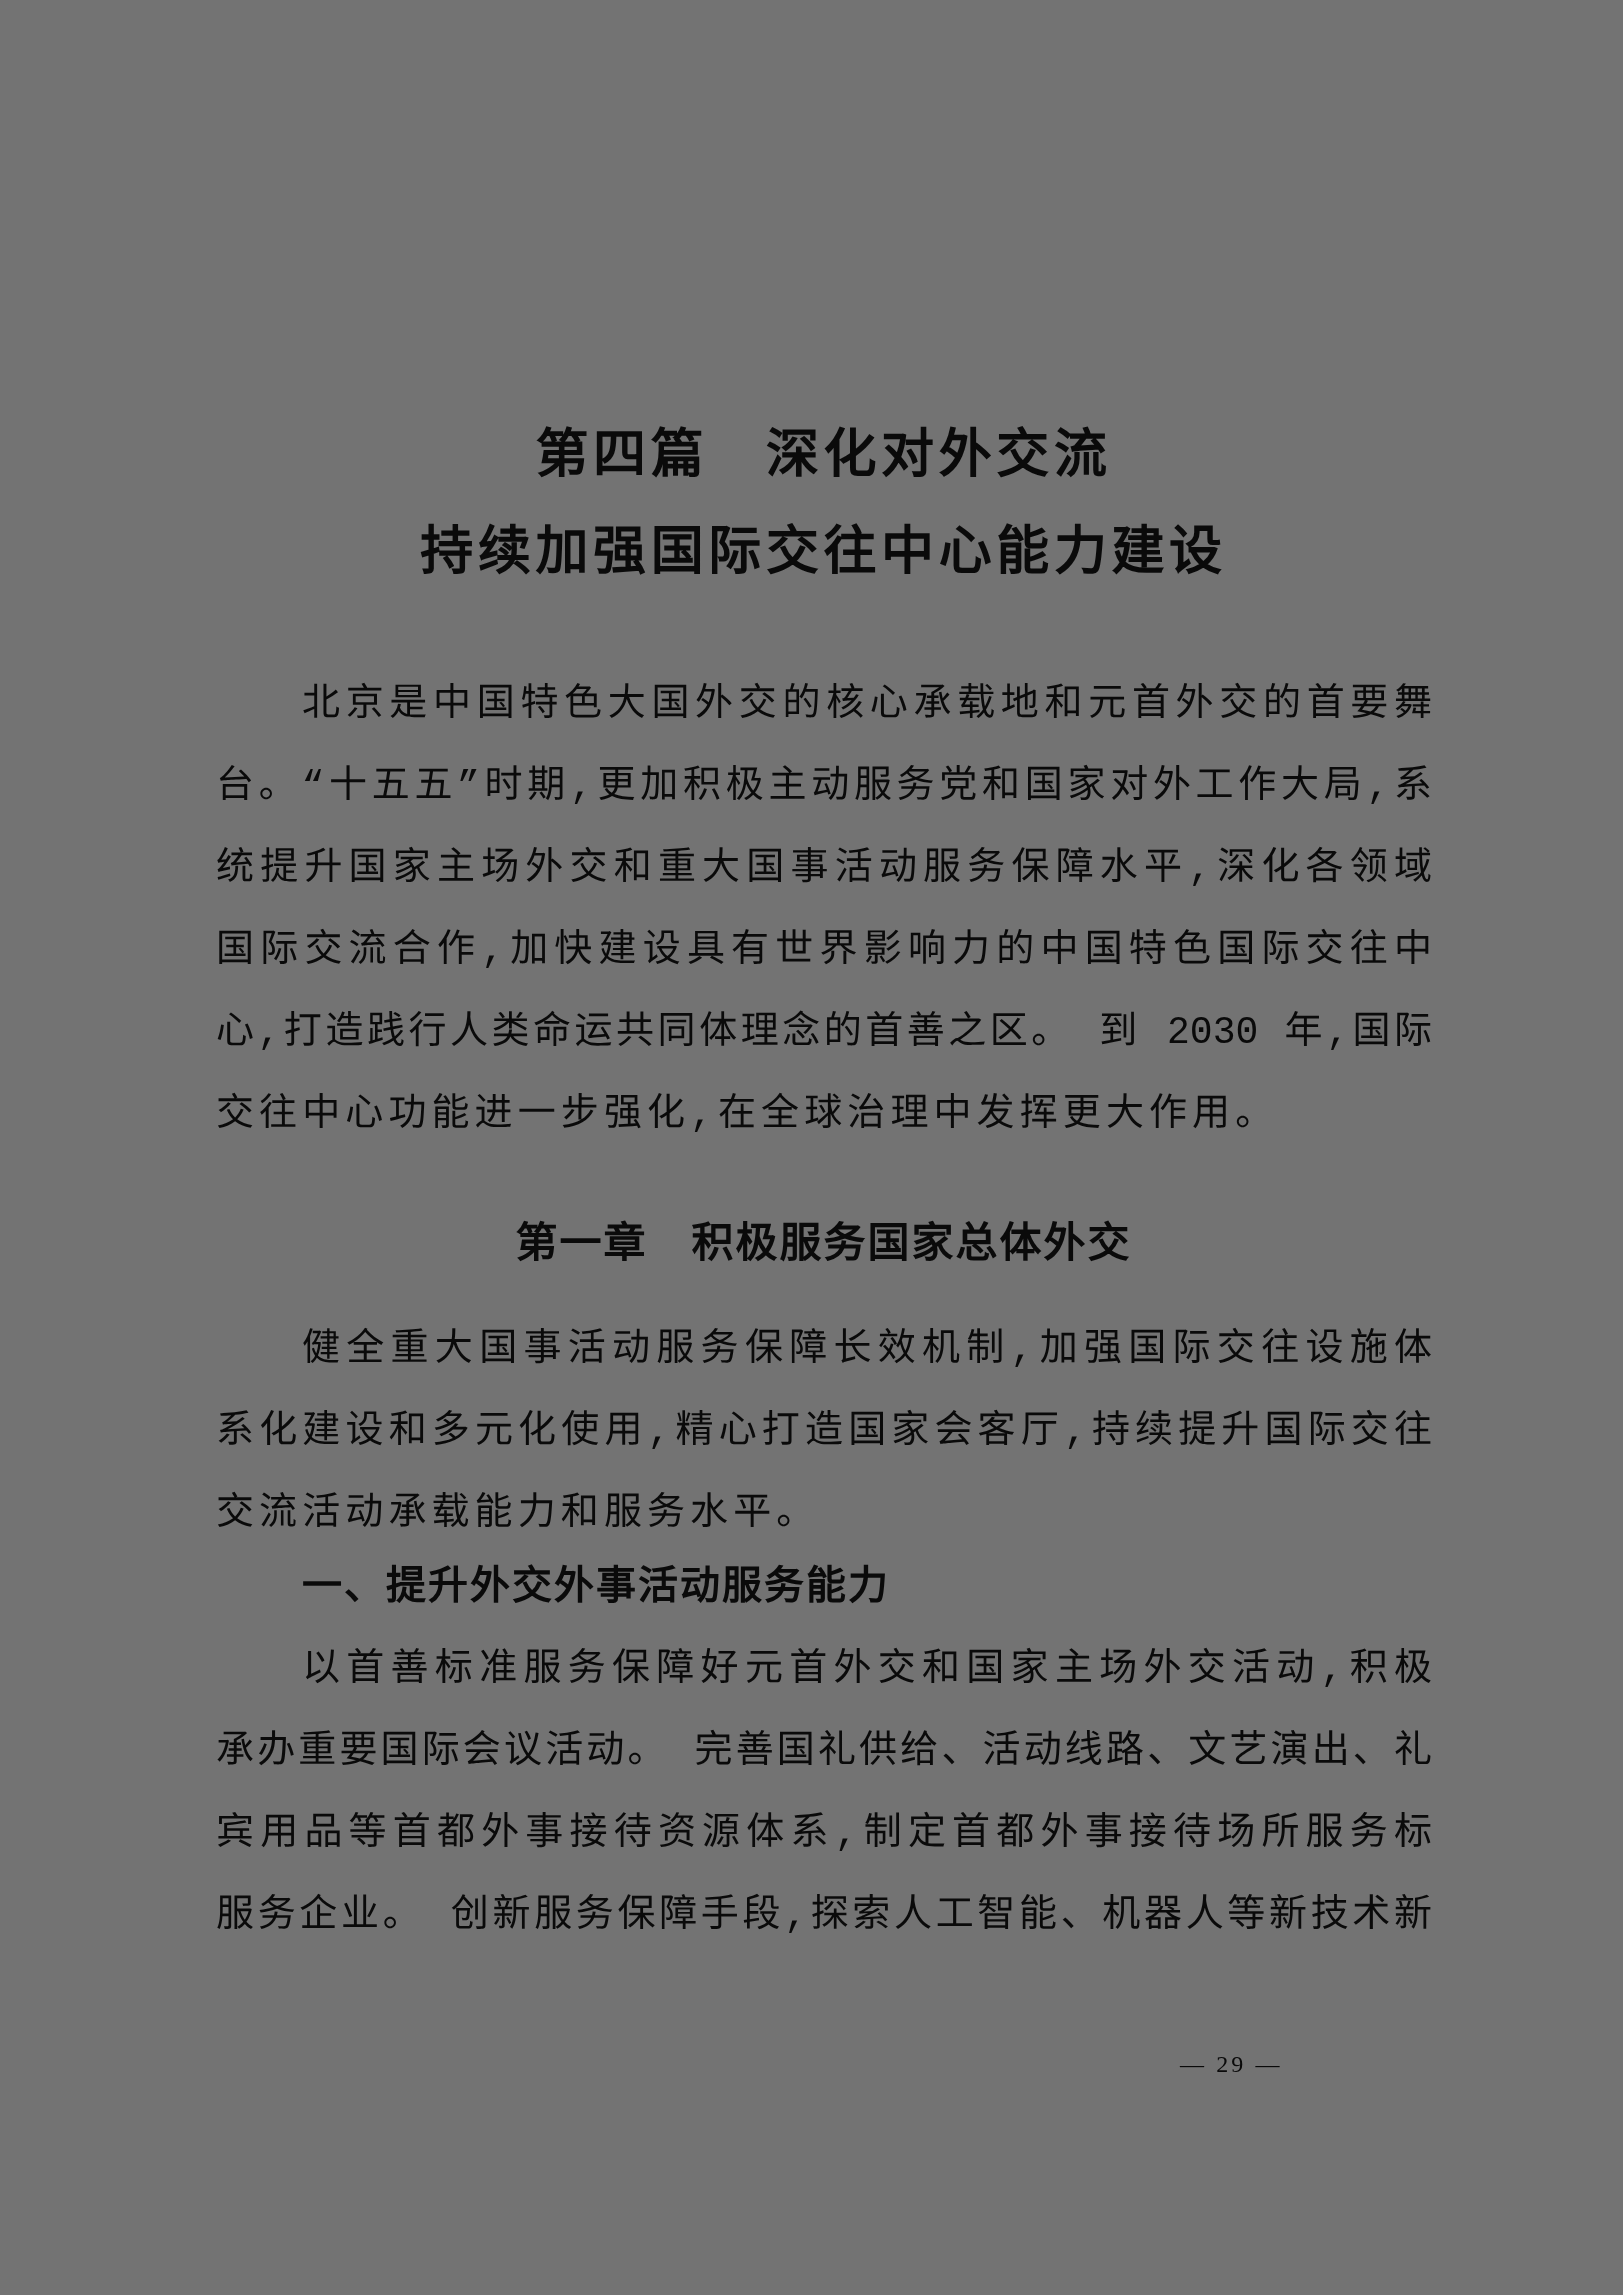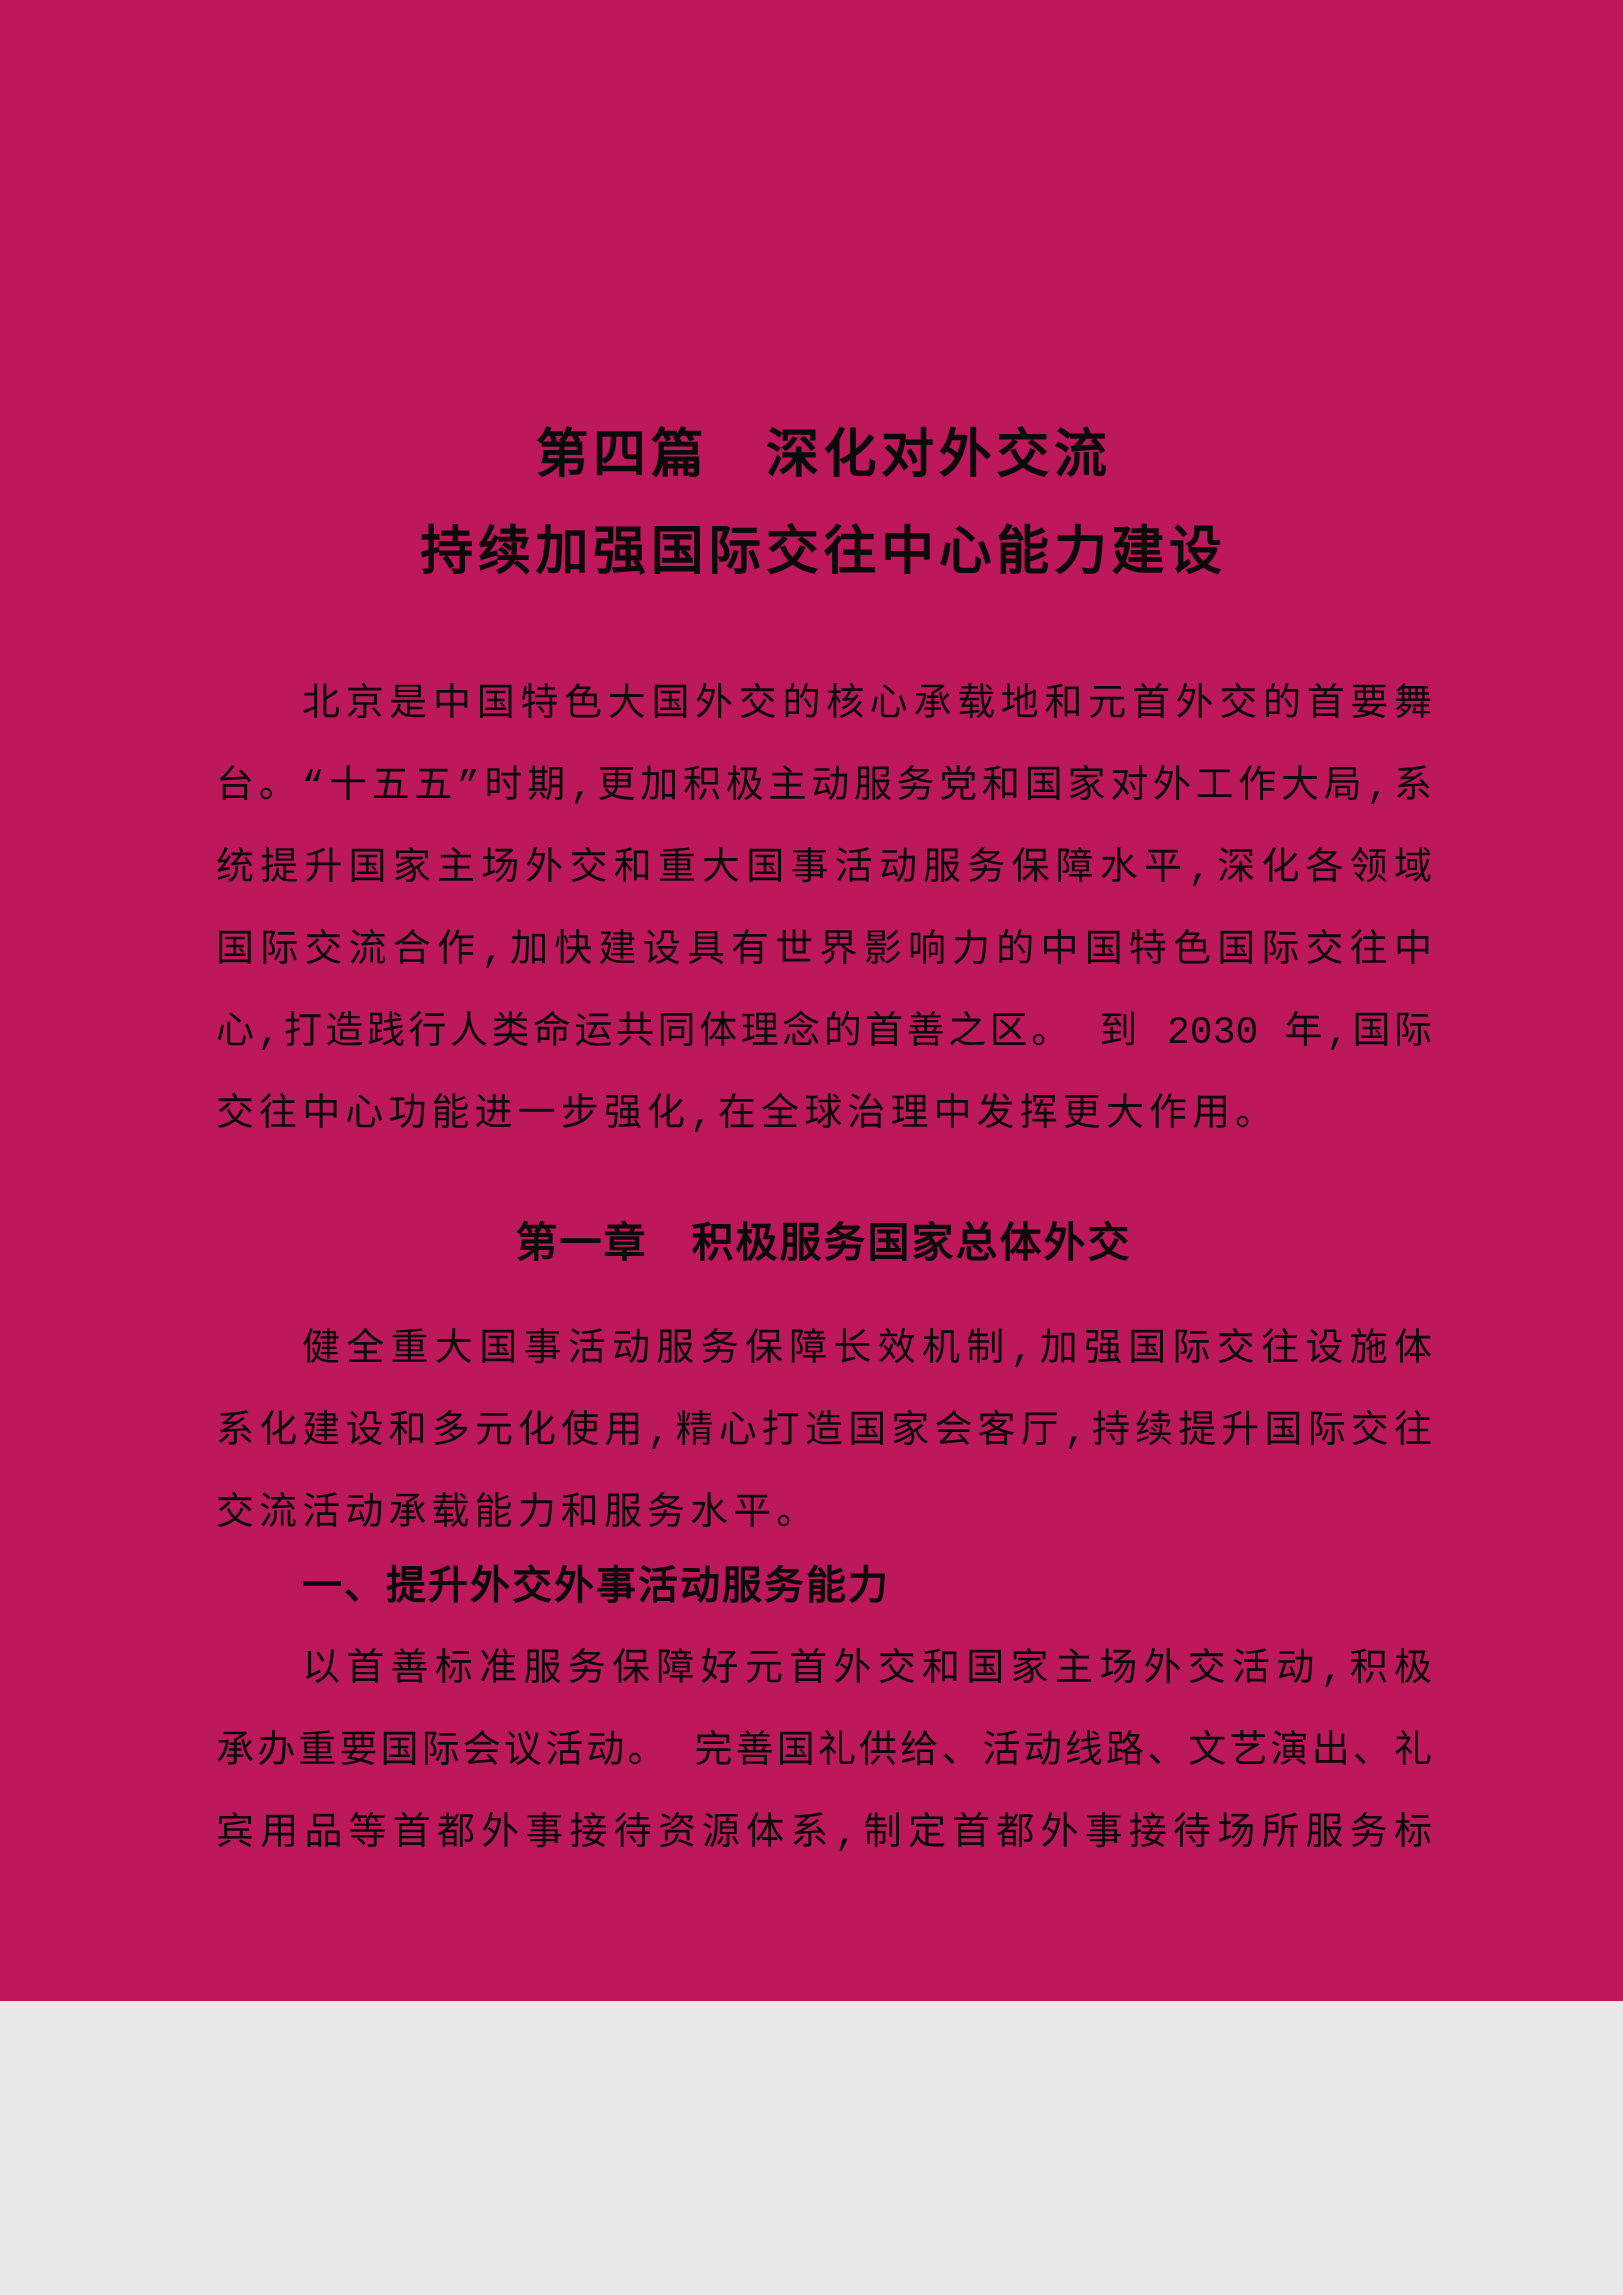--- a/index.html
+++ b/index.html
@@ -3,22 +3,22 @@
 <meta charset="utf-8">
 <style>
   html, body {
     margin: 0;
     padding: 0;
     background: #e8e8e8;
   }
   .page {
     position: relative;
     width: 1623px;
-    height: 2001px;
-    background: #be185d;
+    height: 2295px;
+    background: #737373;
     overflow: hidden;
     color: #0a0a0a;
   }
   
   .part-title-line {
     position: absolute;
     left: 215px;
     width: 1217px;
     text-align: center;
     font-family: "Liberation Sans", "DejaVu Sans", sans-serif;
@@ -120,18 +120,19 @@
     <div class="bodyline">系化建设和多元化使用,精心打造国家会客厅,持续提升国际交往</div>
     <div class="bodyline end">交流活动承载能力和服务水平。</div>
   </div>
 
   <div class="section-heading">一、提升外交外事活动服务能力</div>
 
   <div class="para p3">
     <div class="bodyline first">以首善标准服务保障好元首外交和国家主场外交活动,积极</div>
     <div class="bodyline">承办重要国际会议活动。 完善国礼供给、活动线路、文艺演出、礼</div>
     <div class="bodyline">宾用品等首都外事接待资源体系,制定首都外事接待场所服务标</div>
+    <div class="bodyline">服务企业。 创新服务保障手段,探索人工智能、机器人等新技术新</div>
   </div>
 
   <div class="page-footer">— 29 —</div>
 
 </div>
 
 
 </body></html>

